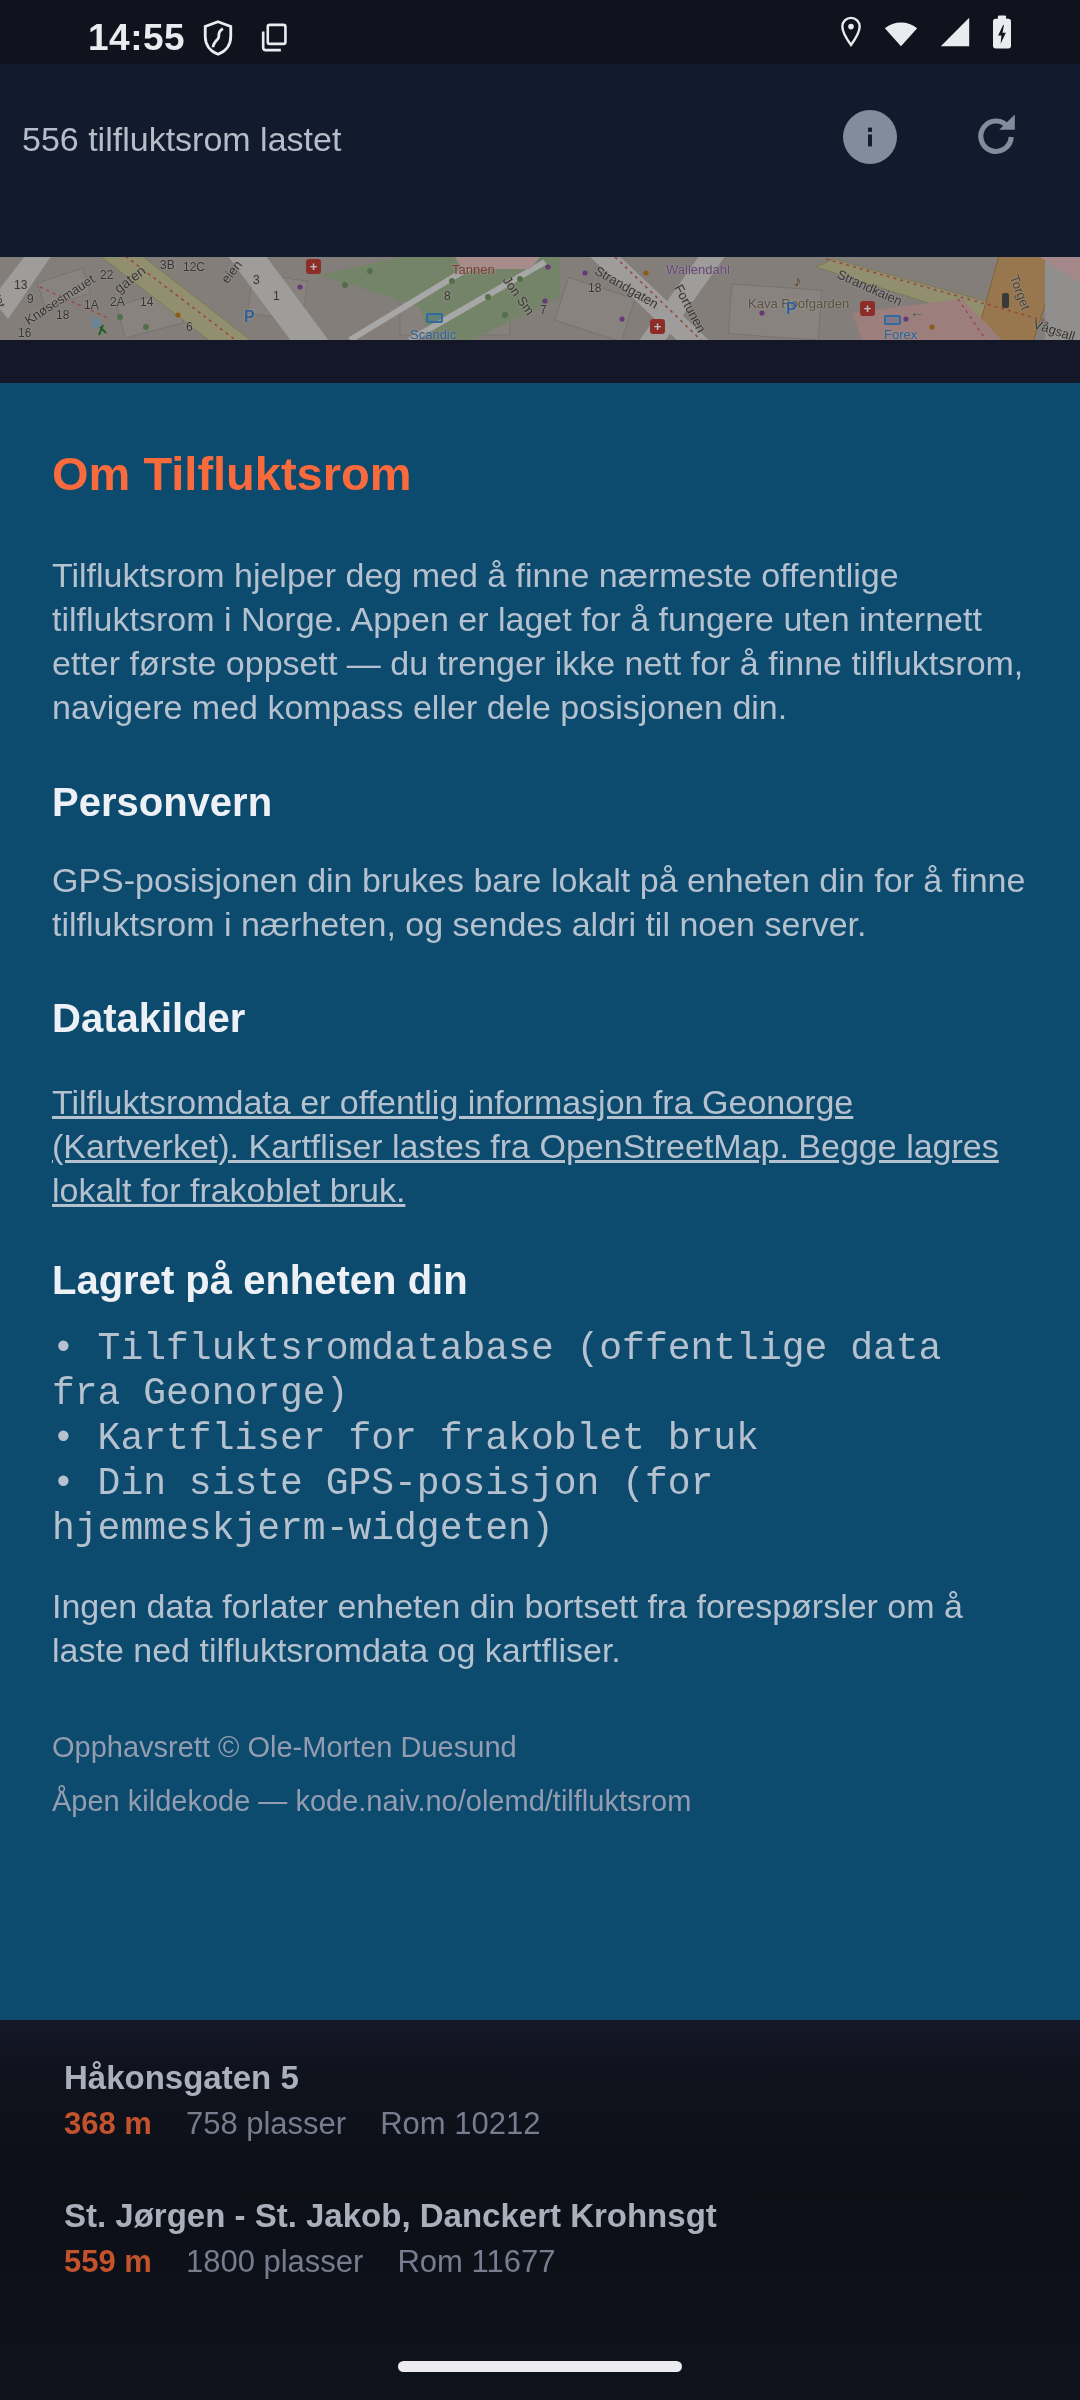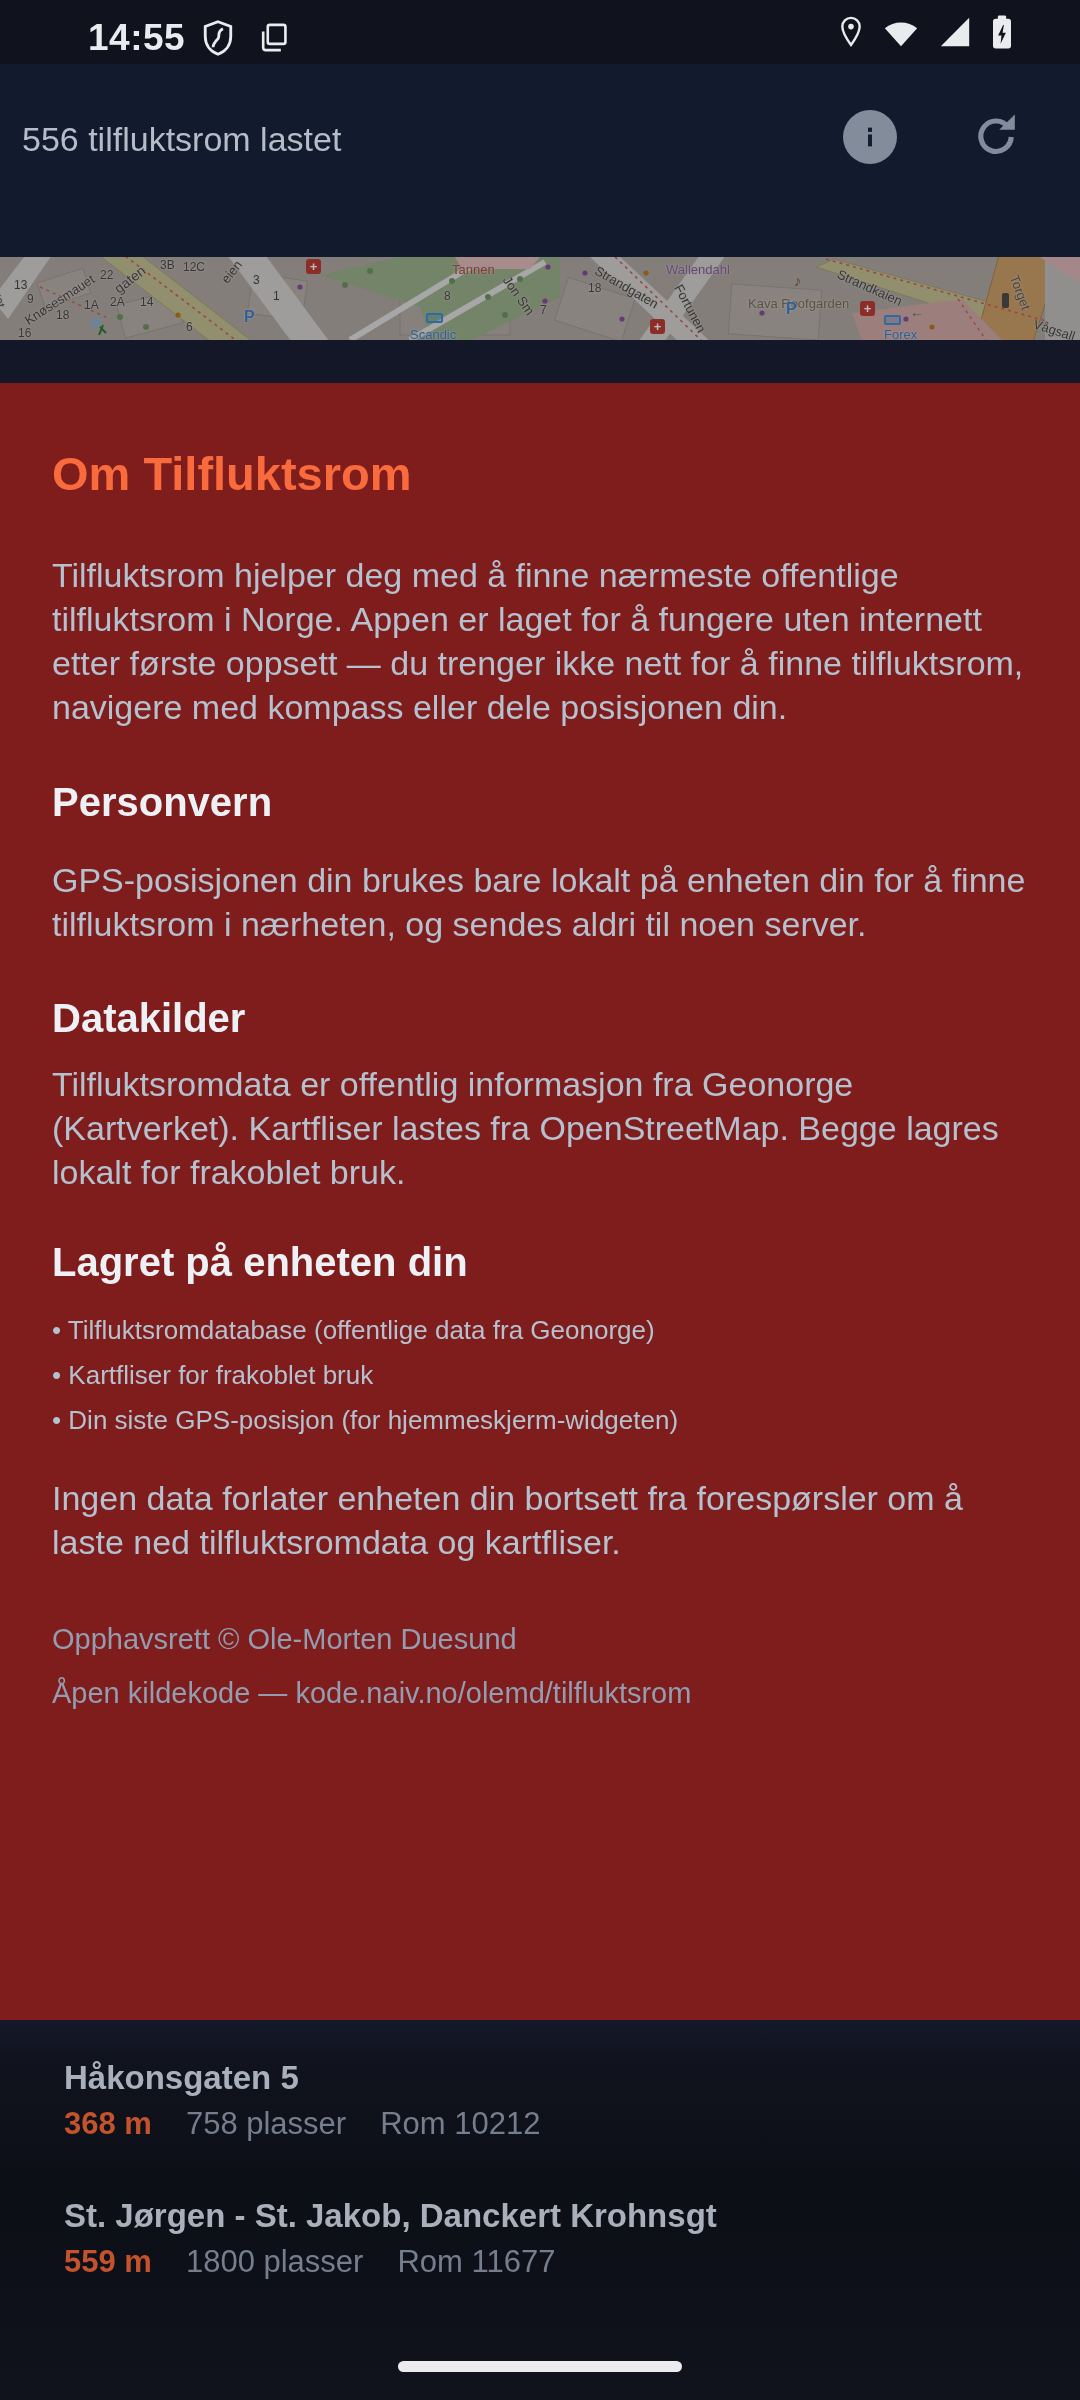--- a/index.html
+++ b/index.html
@@ -42,33 +42,33 @@
   .poi-arrow { color:#4f7d3f; font-size:14px; font-weight:bold; }
   .poi-bed { width:17px; height:10px; border:2px solid #3d8fd1; border-radius:2px; background:rgba(61,143,209,.25); }
   .poi-signal { width:7px; height:15px; background:#4e4a44; border-radius:2px; }
   #map-dim { position:absolute; left:0; top:0; width:1080px; height:83px;
     background:rgba(9,13,26,0.28); pointer-events:none; }
 
   
   #scrim-band { left:0; top:340px; width:1080px; height:43px; background:#131728; }
 
   
-  #about-sheet { left:0; top:383px; width:1080px; height:1637px; background:#7f1d1d; padding:0 52px; overflow:hidden; }
+  #about-sheet { left:0; top:383px; width:1080px; height:1637px; background:#0c4a6e; padding:0 52px; overflow:hidden; }
   #about-title { margin-top:63px; font-size:47px; font-weight:bold; color:#f96a3d; line-height:56px; }
   .body-text { font-size:34px; color:#b5c1ce; line-height:44px; }
   #about-intro { margin-top:51px; }
   .section-heading { font-size:40px; font-weight:bold; color:#edf0f4; line-height:48px; }
   #h-personvern { margin-top:49px; }
   #p-personvern-1 { margin-top:26px; }
   #p-personvern-2 { margin-top:32px; }
   #h-datakilder { margin-top:48px; }
-  #p-datakilder { margin-top:20px; }
+  #p-datakilder { margin-top:38px;text-decoration:underline; }
   #h-lagret { margin-top:44px; }
   #bullet-list { margin-top:22px; }
-  .bullet-line { font-size:26px; color:#b5c1ce; line-height:45px; }
+  .bullet-line { font-size:38px; color:#b5c1ce; line-height:45px;font-family:Liberation Mono, monospace; }
   #p-ingen-data { margin-top:33px; }
   .fineprint { font-size:29px; color:#939daf; line-height:34px; }
   #copyright-line { margin-top:58px; }
   #source-line { margin-top:20px; }
 
   
   #shelter-area { left:0; top:2020px; width:1080px; height:380px;
     background:linear-gradient(#151829 0%, #10121d 12%, #0d0f17 45%, #10121c 100%); }
   .shelter-row { position:absolute; left:64px; right:40px; }
   #shelter-row-0 { top:38px; }

